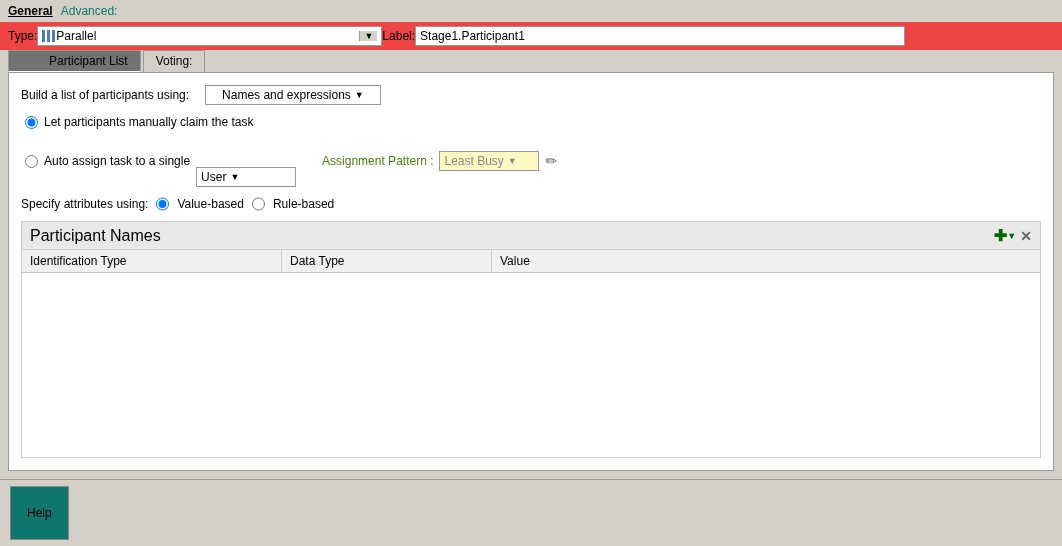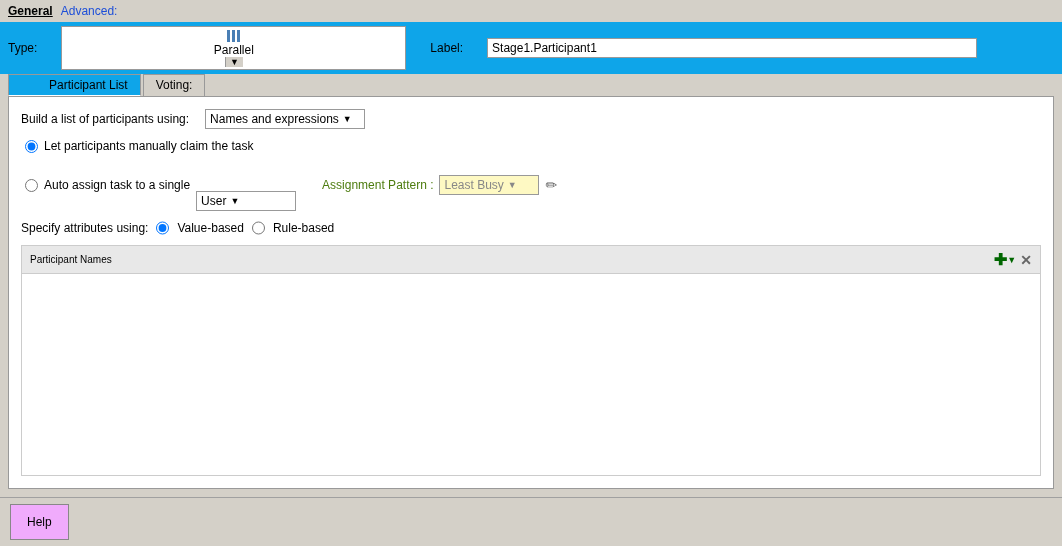--- a/index.html
+++ b/index.html
@@ -30,43 +30,42 @@
     .general-tab {
       font-size: 12px;
       font-weight: bold;
       color: #000;
       cursor: pointer;
       text-decoration: underline;
     }
 
     .advanced-label {
       font-size: 12px;
-      color: #1d4ed8;
+      color: #0f766e;
     }
 
     .type-row {
       display: flex;
       align-items: center;
-      gap: 24px;
+      gap: 0;
       padding: 4px 8px;
-      background: #0ea5e9;
+      background: #ef4444;
     }
 
     .type-label { font-size: 12px; }
     .label-text { font-size: 12px; }
 
     .type-select {
       display: flex;
       align-items: center;
       background: white;
       border: 1px solid #999;
       padding: 2px 4px;
       width: 340px;
       cursor: pointer;
-      flex-direction: column;
     }
 
     .type-select-text { flex: 1; font-size: 12px; }
 
     .type-select-arrow {
       width: 18px;
       height: 100%;
       background: #d4d0c8;
       border-left: 1px solid #999;
       display: flex;
@@ -100,21 +99,21 @@
     .tab {
       padding: 3px 12px;
       background: #d4d0c8;
       border: 1px solid #999;
       border-bottom: none;
       cursor: pointer;
       font-size: 12px;
     }
 
     .tab.active {
-      background: #0ea5e9;
+      background: #737373;
       border-bottom: 1px solid white;
       z-index: 1;
       padding-left: 40px;
     }
 
     .panel {
       flex: 1;
       background: white;
       border: 1px solid #999;
       padding: 12px;
@@ -130,21 +129,21 @@
       gap: 16px;
     }
 
     .build-label { font-size: 12px; }
 
     .dropdown-select {
       display: flex;
       align-items: center;
       background: white;
       border: 1px solid #999;
-      padding: 2px 4px;
+      padding: 2px 16px;
       cursor: pointer;
       font-size: 12px;
       min-width: 160px;
     }
 
     .dropdown-arrow {
       margin-left: 4px;
       font-size: 9px;
     }
 
@@ -220,21 +219,21 @@
 
     .participant-header {
       background: #e8e8e8;
       border-bottom: 1px solid #ccc;
       padding: 4px 8px;
       display: flex;
       align-items: center;
       justify-content: space-between;
     }
 
-    .participant-header-text { font-size: 10px; }
+    .participant-header-text { font-size: 16px; }
 
     .header-actions {
       display: flex;
       align-items: center;
       gap: 4px;
     }
 
     .add-btn {
       display: flex;
       align-items: center;
@@ -277,22 +276,22 @@
     .bottom-bar {
       display: flex;
       align-items: center;
       justify-content: space-between;
       padding: 6px 10px;
       background: #d4d0c8;
       border-top: 1px solid #a0a0a0;
     }
 
     .help-btn {
-      padding: 10px 16px;
-      background: #f0abfc;
+      padding: 19px 16px;
+      background: #0f766e;
       border: 1px solid #888;
       cursor: pointer;
       font-size: 12px;
     }
 
     .dialog-buttons {
       display: flex;
       gap: 6px;
     }
 
@@ -401,20 +400,25 @@
         <div class="participant-header">
           <span class="participant-header-text">Participant Names</span>
           <div class="header-actions">
             <div class="add-btn">
               <span class="add-btn-icon">✚</span>
               <span class="add-btn-arrow">▼</span>
             </div>
             <span class="remove-btn">✕</span>
           </div>
         </div>
+        <div class="table-header">
+          <div class="table-header-cell">Identification Type</div>
+          <div class="table-header-cell">Data Type</div>
+          <div class="table-header-cell">Value</div>
+        </div>
         <div class="table-body"></div>
       </div>
     </div>
   </div>
 
   <div class="bottom-bar">
     <button class="help-btn">Help</button>
   </div>
 </div>
 

